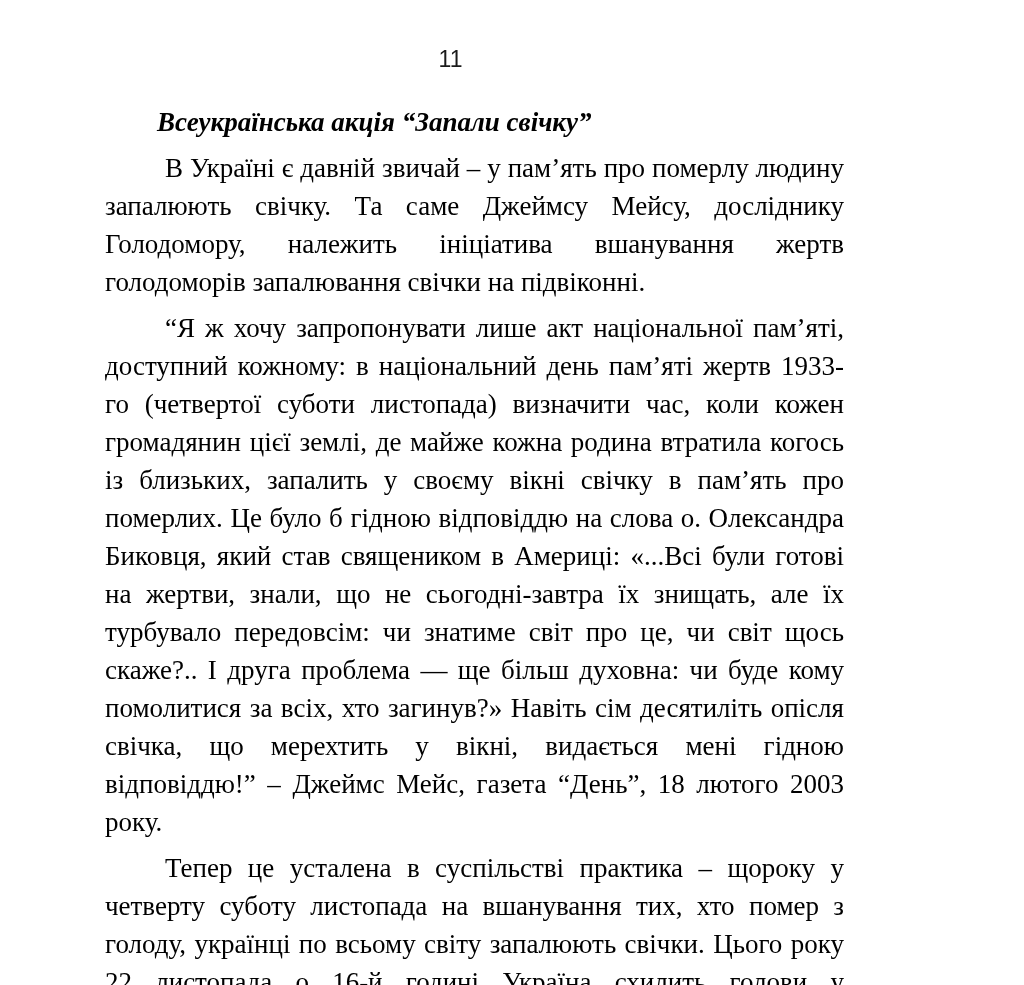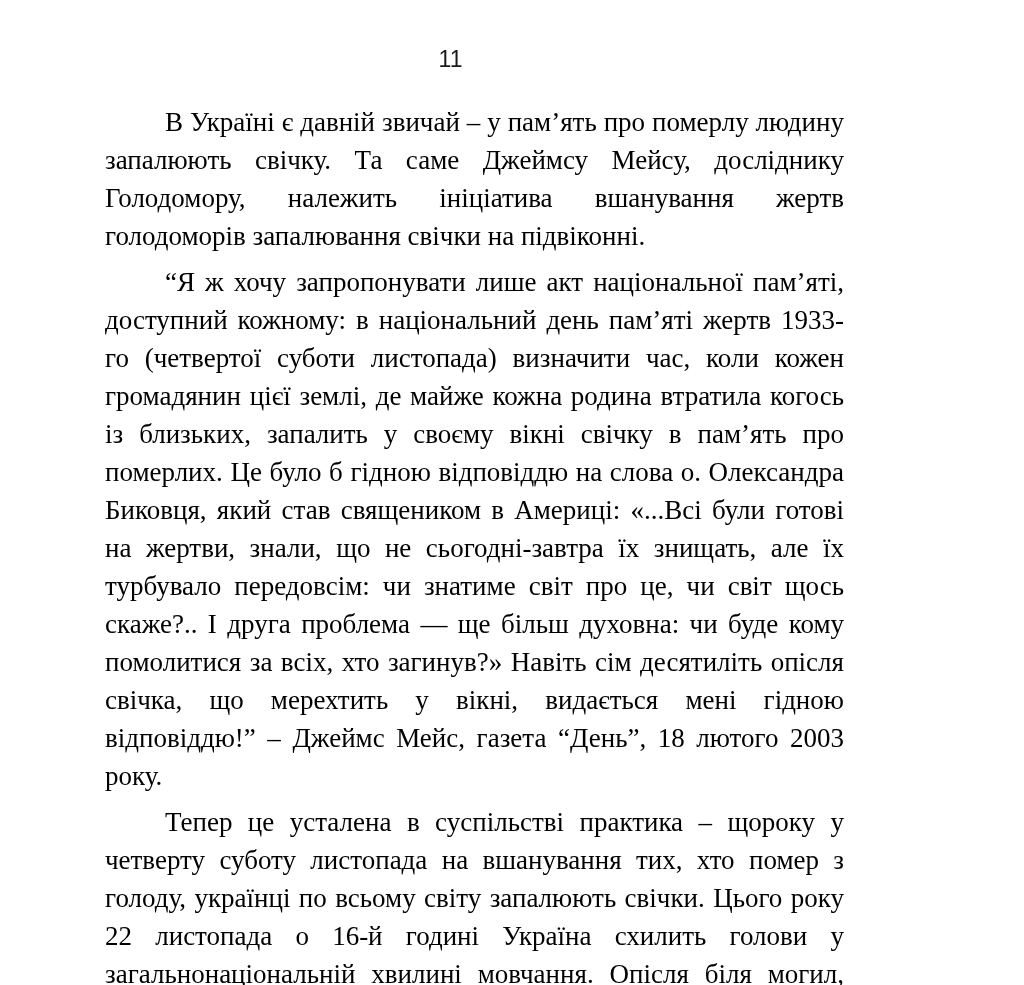--- a/index.html
+++ b/index.html
@@ -43,18 +43,19 @@
     text-align: justify;
     text-indent: 60px;
   }
 </style>
 </head>
 <body>
 
 <div class="page">
   <div class="page-number">11</div>
   <div class="content">
+    <h1 class="doc-heading">Всеукраїнська акція “Запали свічку”</h1>
     <p class="doc-paragraph">В Україні є давній звичай – у пам’ять про померлу людину запалюють свічку. Та саме Джеймсу Мейсу, досліднику Голодомору, належить ініціатива вшанування жертв голодоморів запалювання свічки на підвіконні.</p>
     <p class="doc-paragraph">“Я ж хочу запропонувати лише акт національної пам’яті, доступний кожному: в національний день пам’яті жертв 1933-го (четвертої суботи листопада) визначити час, коли кожен громадянин цієї землі, де майже кожна родина втратила когось із близьких, запалить у своєму вікні свічку в пам’ять про померлих. Це було б гідною відповіддю на слова о. Олександра Биковця, який став священиком в Америці: «...Всі були готові на жертви, знали, що не сьогодні-завтра їх знищать, але їх турбувало передовсім: чи знатиме світ про це, чи світ щось скаже?.. І друга проблема — ще більш духовна: чи буде кому помолитися за всіх, хто загинув?» Навіть сім десятиліть опісля свічка, що мерехтить у вікні, видається мені гідною відповіддю!” – Джеймс Мейс, газета “День”, 18 лютого 2003 року.</p>
     <p class="doc-paragraph">Тепер це усталена в суспільстві практика – щороку у четверту суботу листопада на вшанування тих, хто помер з голоду, українці по всьому світу запалюють свічки. Цього року 22 листопада о 16-й годині Україна схилить голови у загальнонаціональній хвилині мовчання. Опісля біля могил, меморіалів і пам’ятників жертвам Голодомору 1932–1933 років, на центральних площах і вулицях міст і сіл України, на підвіконнях осель українці запалюють свічки і лампадки.</p>
     <p class="doc-paragraph">Протягом дня прийдіть до меморіалу, пам’ятника чи хреста пам’яті жертв голодоморів у вашому місті чи селі. А із настанням темряви на вшанування пам’яті всіх убитих голодом запаліть і поставте свічку на підвіконня так, щоб її було видно знадвору. Цей вогник символізуватиме нашу пам’ять і віру в перемогу.</p>
   </div>
 </div>
 
 </body></html>

